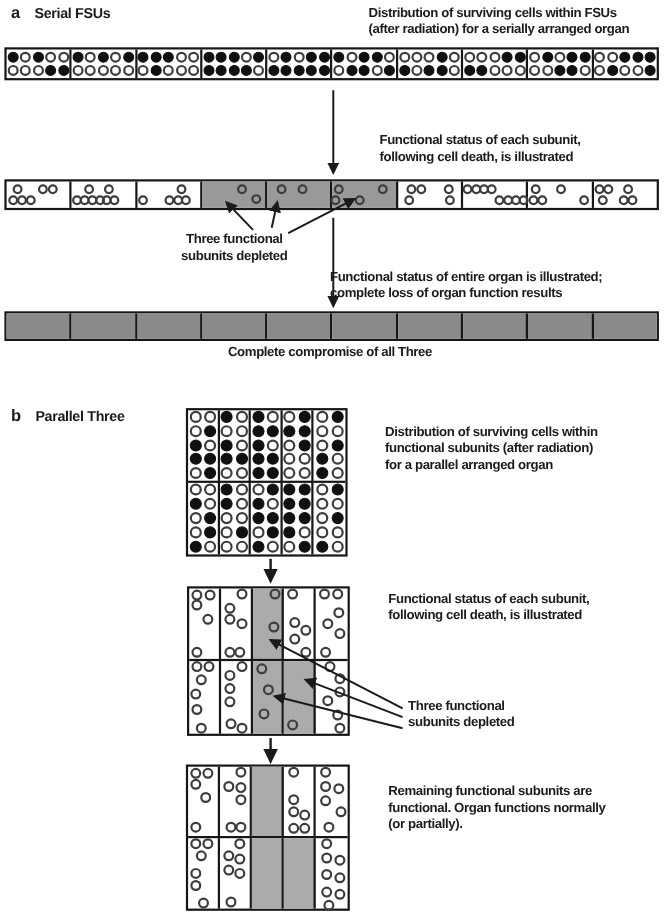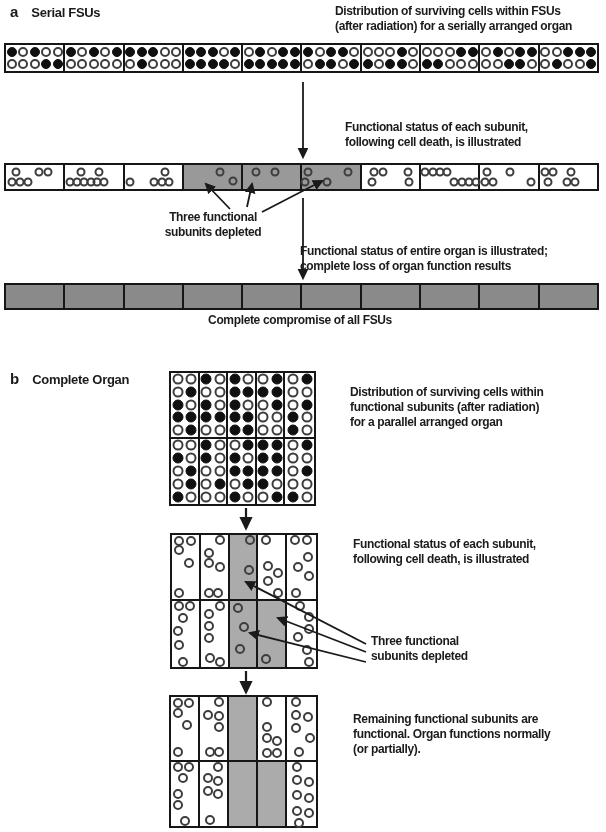--- a/index.html
+++ b/index.html
@@ -270,25 +270,25 @@
     <div class="seg depleted"></div>
     <div class="seg depleted"></div>
     <div class="seg depleted"></div>
     <div class="seg depleted"></div>
     <div class="seg depleted"></div>
     <div class="seg depleted"></div>
     <div class="seg depleted"></div>
     <div class="seg depleted"></div>
   </div>
 
-<div class="cap" style="left:150px;top:313px;width:300px;text-align:center;">Complete compromise of all FSUs</div>
+<div class="cap" style="left:150px;top:313px;width:300px;text-align:center;">Complete compromise of all Three</div>
 
 <div class="panel-label" style="left:10px;top:370px;">
   <span class="panel-letter">b</span>
-  <span class="panel-title">Complete Organ</span>
+  <span class="panel-title">Parallel Three</span>
 </div>
 
 <div id="grid-initial" class="grid" style="left:169px;top:371px;width:147px;height:135px;">
     <div class="sub">
       <div class="circle cell-open" style="left: 25%; top: 10%; width: 11px; height: 11px;"></div>
       <div class="circle cell-open" style="left: 75%; top: 10%; width: 11px; height: 11px;"></div>
       <div class="circle cell-open" style="left: 25%; top: 30%; width: 11px; height: 11px;"></div>
       <div class="circle cell-dead" style="left: 75%; top: 30%; width: 11px; height: 11px;"></div>
       <div class="circle cell-dead" style="left: 25%; top: 50%; width: 11px; height: 11px;"></div>
       <div class="circle cell-open" style="left: 75%; top: 50%; width: 11px; height: 11px;"></div>

